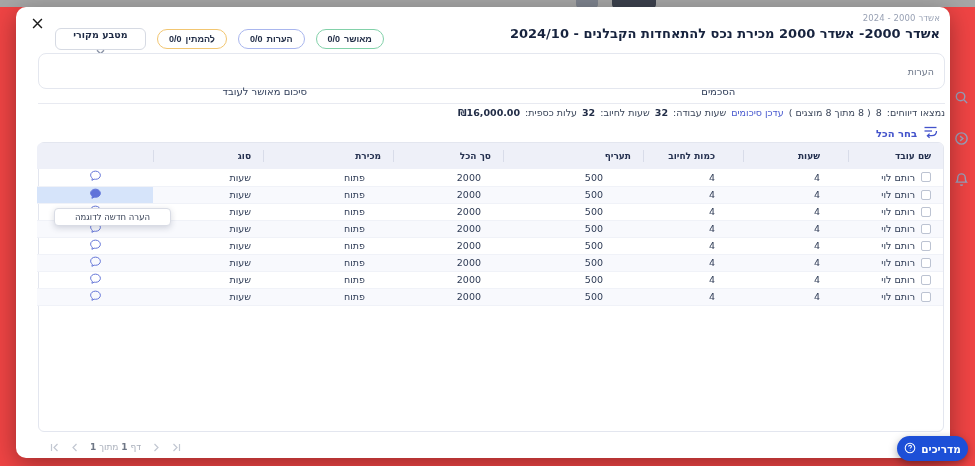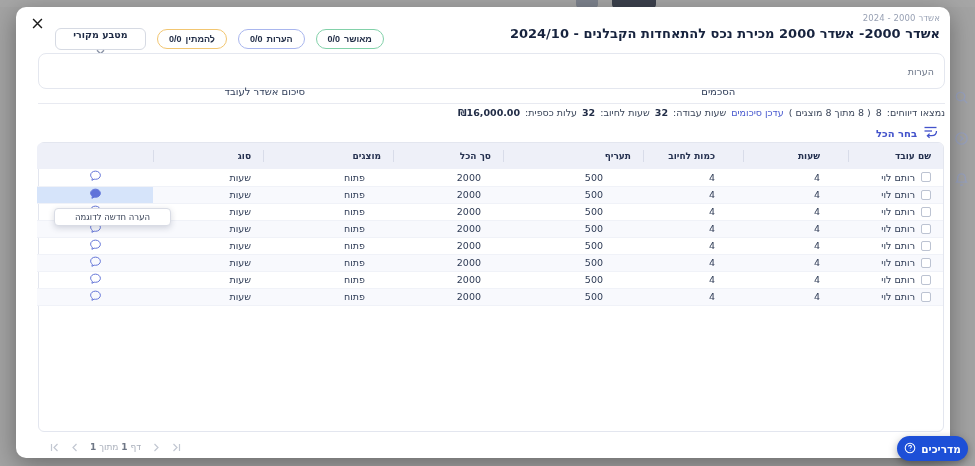--- a/index.html
+++ b/index.html
@@ -1,17 +1,17 @@
 <!DOCTYPE html>
 <html lang="he"><head>
 <meta charset="utf-8">
 <style>
   * { margin:0; padding:0; box-sizing:border-box; }
   body { font-family:"DejaVu Sans","Liberation Sans",sans-serif; }
-  .screen { position:relative; width:975px; height:466px; background:#a3a3a3; overflow:hidden; }
+  .screen { position:relative; width:975px; height:466px; background:#ef4444; overflow:hidden; }
   .top-strip { position:absolute; left:0; top:0; width:975px; height:7px; background:#a6a6a6; }
   .strip-blob { position:absolute; top:0; height:8px; border-radius:0 0 4px 4px; }
   .blob-dark { left:612px; width:44px; background:#3c414d; }
   .blob-light { left:576px; width:22px; background:#7e838e; }
 
   
   .side-icons { position:absolute; right:4px; top:90px; width:20px; display:flex; flex-direction:column; gap:26px; align-items:center; }
   .side-icons svg { display:block; }
 
   
@@ -132,21 +132,21 @@
         <span>0/0</span>
       </button>
     </div>
 
     <div class="notes-field">
       <span class="notes-label">הערות</span>
     </div>
 
     <div class="tabs">
       <div class="tab">הסכמים</div>
-      <div class="tab">סיכום אשדר לעובד</div>
+      <div class="tab">סיכום מאושר לעובד</div>
     </div>
 
     <div class="stats">
       <span>נמצאו דיווחים:</span>
       <span>8</span>
       <span>( 8 מתוך 8 מוצגים )</span>
       <span class="link">עדכן סיכומים</span>
       <span>שעות עבודה:</span>
       <span class="b">32</span>
       <span>שעות לחיוב:</span>
@@ -179,21 +179,21 @@
             <col style="width:110px">
             <col style="width:116px">
         </colgroup>
         <thead>
           <tr>
             <th>שם עובד</th>
             <th class="c-hours">שעות</th>
             <th class="c-qty">כמות לחיוב</th>
             <th>תעריף</th>
             <th>סך הכל</th>
-            <th>מוצגים</th>
+            <th>מכירת</th>
             <th>סוג</th>
             <th class="c-comment"></th>
           </tr>
         </thead>
         <tbody id="rows-body">
   <tr>
     <td>
       <span class="emp">
         <input type="checkbox" style="">
         <span class="emp-name">רותם לוי</span>

